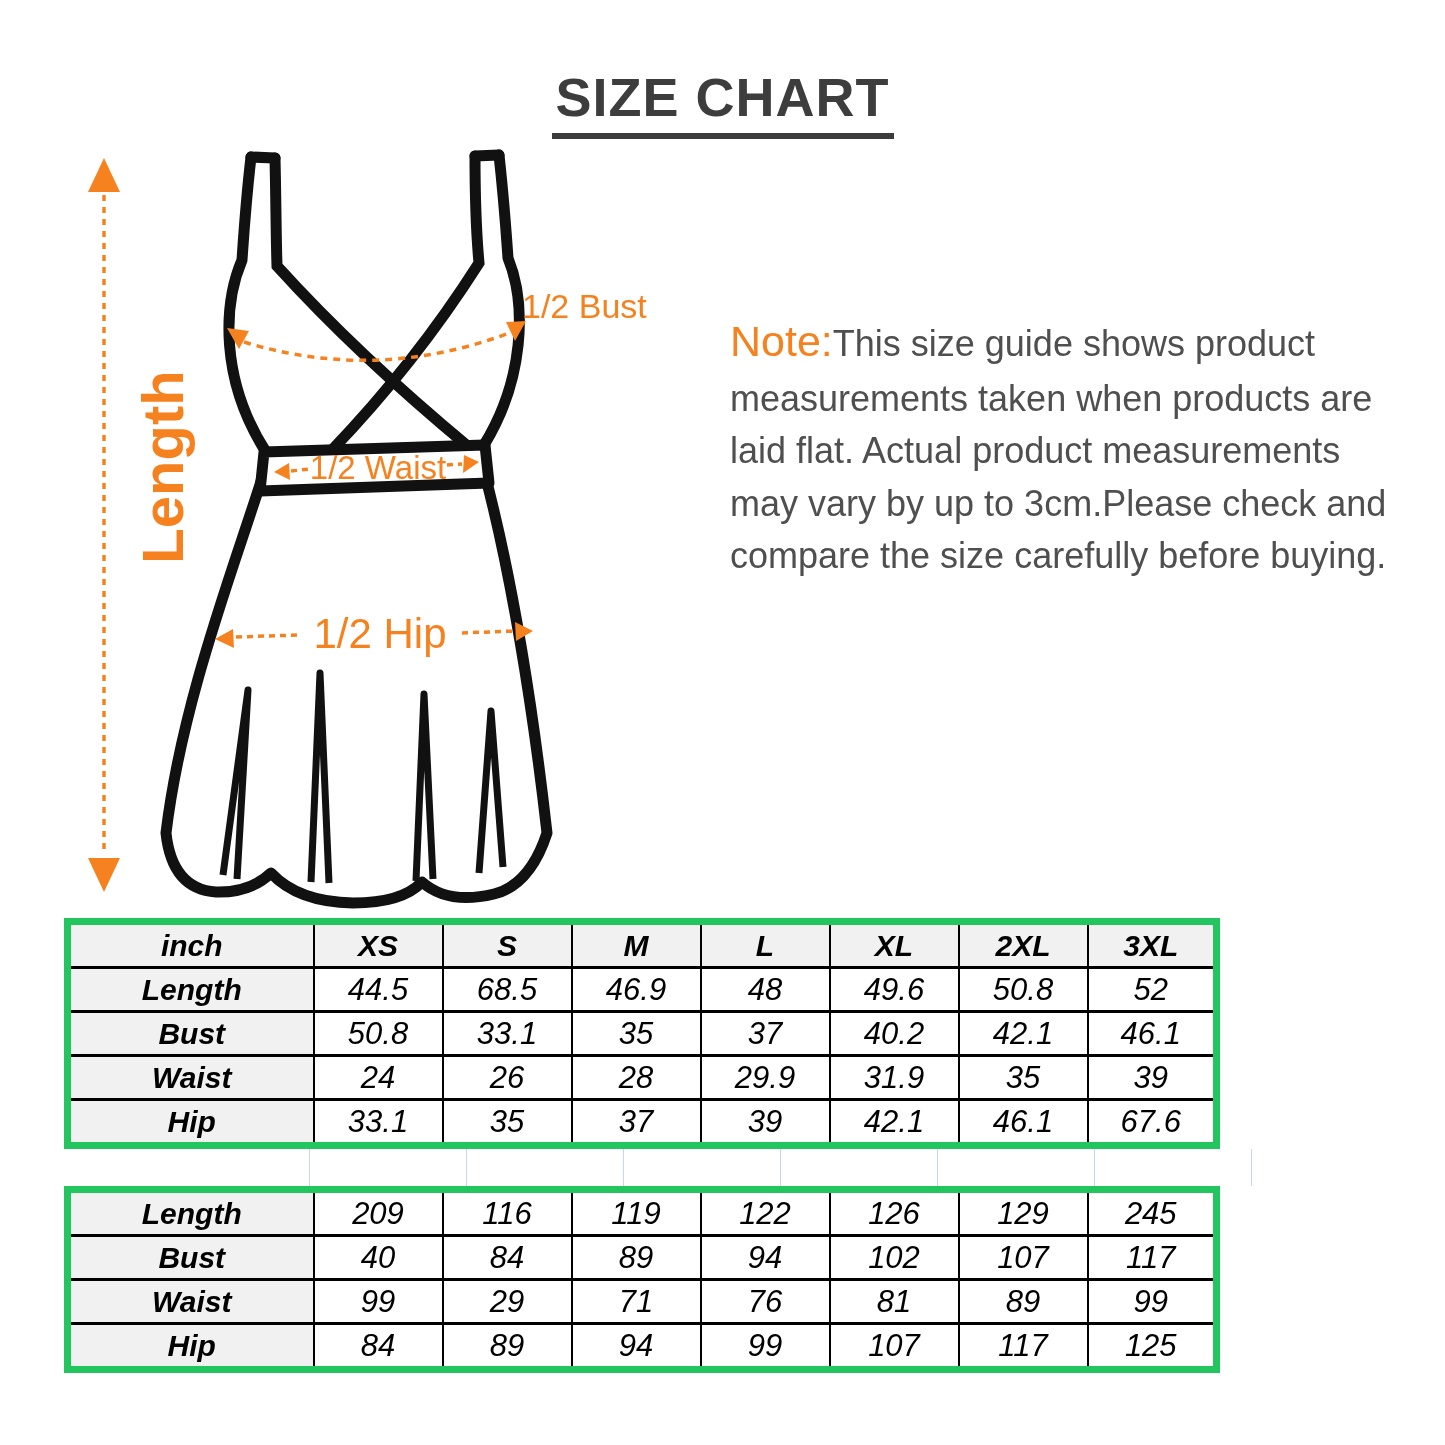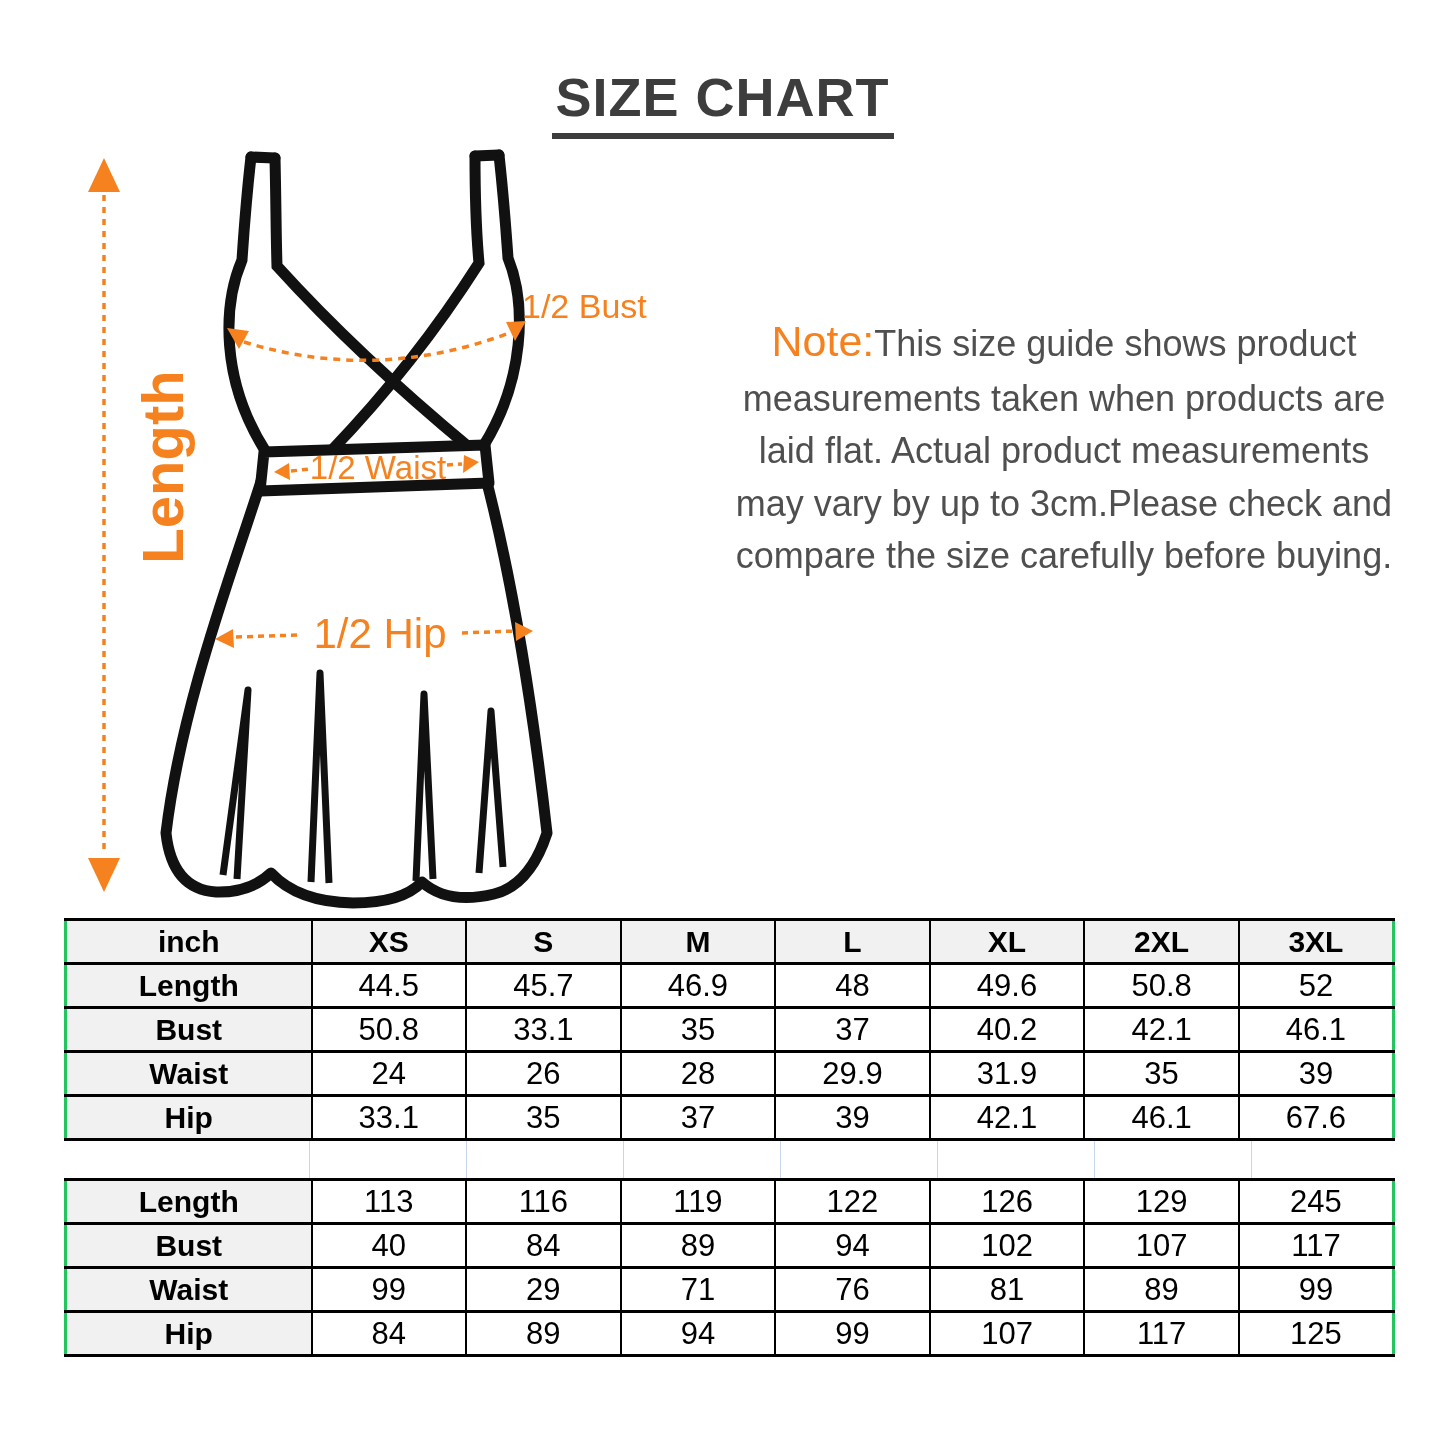--- a/index.html
+++ b/index.html
@@ -15,29 +15,30 @@
     color:#3d3d3d; border-bottom:6px solid #3d3d3d; padding:0 4px 5px 4px;
     white-space:nowrap;
   }
 
   
   .dress-svg { position:absolute; left:70px; top:145px; width:600px; height:765px; }
 
   
   .note {
     position:absolute; left:730px; top:310px; width:668px; margin:0;
-    font-size:36px; line-height:1.46; color:#4f4f4f; text-align:center;
+    font-size:36px; line-height:1.46; color:#4f4f4f; text-align:left;
   }
   .note-label { color:#f5821f; font-size:43px; font-weight:400; }
 
   
   .tables { position:absolute; left:64px; top:918px; width:1345px; }
   table.size-table {
-    border-collapse:collapse; table-layout:fixed; width:1331px;
-    border:3px solid #22c55e;
+    border-collapse:collapse; table-layout:fixed; width:1156px;
+    border:7px solid #22c55e;
+    font-style:italic;
   }
   table.size-table td {
     border:2px solid #000; border-top:3px solid #000; border-bottom:3px solid #000;
     height:41px; padding:0; text-align:center; vertical-align:middle;
     font-size:31px; color:#000; background:#ffffff; overflow:hidden;
   }
   table.size-table td.hd, table.size-table td.lb { background:#f1f1f1; font-weight:700; font-size:30px; }
   col.c0 { width:246px; }
 
   .gap-row {
@@ -118,21 +119,21 @@
           <td class="hd">S</td>
           <td class="hd">M</td>
           <td class="hd">L</td>
           <td class="hd">XL</td>
           <td class="hd">2XL</td>
           <td class="hd">3XL</td>
         </tr>
         <tr>
           <td class="lb">Length</td>
           <td>44.5</td>
-          <td>45.7</td>
+          <td>68.5</td>
           <td>46.9</td>
           <td>48</td>
           <td>49.6</td>
           <td>50.8</td>
           <td>52</td>
         </tr>
         <tr>
           <td class="lb">Bust</td>
           <td>50.8</td>
           <td>33.1</td>
@@ -177,21 +178,21 @@
     </div>
 
     <table class="size-table">
       <colgroup>
           <col class="c0">
           <col span="7">
         </colgroup>
       <tbody>
         <tr>
           <td class="lb">Length</td>
-          <td>113</td>
+          <td>209</td>
           <td>116</td>
           <td>119</td>
           <td>122</td>
           <td>126</td>
           <td>129</td>
           <td>245</td>
         </tr>
         <tr>
           <td class="lb">Bust</td>
           <td>40</td>

